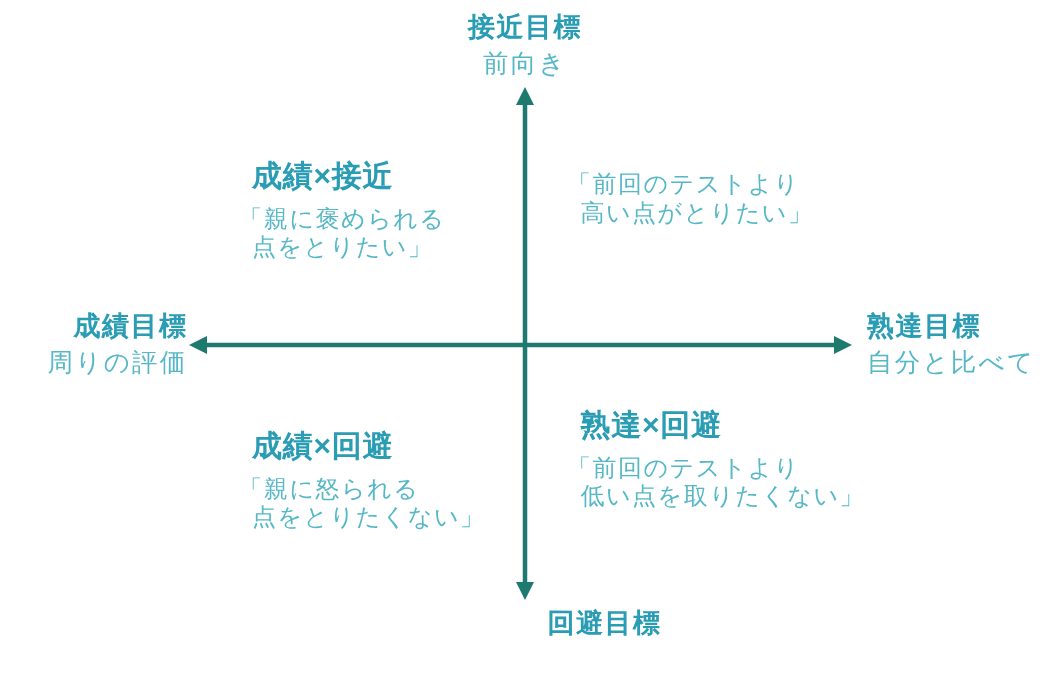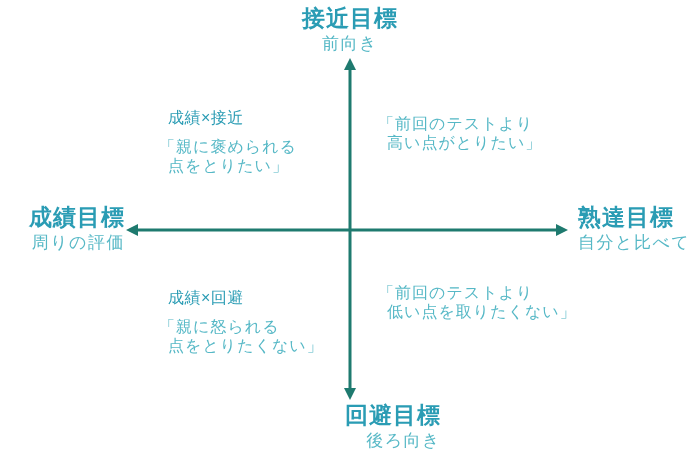--- a/index.html
+++ b/index.html
@@ -17,21 +17,21 @@
   .axes-svg {
     position: absolute;
     left: 0; top: 0;
     width: 700px; height: 464px;
   }
   .axis-line { stroke: var(--axis-color); stroke-width: 3; }
   .axis-arrowhead { fill: var(--axis-color); }
 
   .axis-label { position: absolute; }
   .axis-title {
-    font-size: 23px;
+    font-size: 18px;
     font-weight: bold;
     color: var(--heading-color);
     letter-spacing: 1px;
     line-height: 24px;
   }
   .axis-sub {
     font-size: 17px;
     color: var(--body-color);
     letter-spacing: 1.5px;
     line-height: 24px;
@@ -39,22 +39,22 @@
     font-family: Liberation Mono, monospace;
   }
 
   .axis-label.top    { left: 250px; top: 6px;  width: 200px; text-align: center; }
   .axis-label.bottom { left: 241px; top: 403px; width: 200px; text-align: right; }
   .axis-label.left   { right: 575px; top: 205px; width: 160px; text-align: right; }
   .axis-label.right  { left: 578px;  top: 205px; width: 160px; text-align: left; }
 
   .quad { position: absolute; }
   .quad-heading {
-    font-size: 16px;
-    font-weight: normal;
+    font-size: 20px;
+    font-weight: bold;
     color: var(--heading-color);
     letter-spacing: 0.5px;
     line-height: 20px;
     padding-left: 9px;
   }
   .quad-quote {
     margin-top: 9px;
     font-size: 16px;
     color: var(--body-color);
     letter-spacing: 1px;
@@ -82,21 +82,20 @@
     <polygon class="axis-arrowhead" points="568,230 556,224 556,236"></polygon>
   </svg>
 
   <div class="axis-label top">
     <div class="axis-title">接近目標</div>
     <div class="axis-sub">前向き</div>
   </div>
 
   <div class="axis-label bottom">
     <div class="axis-title">回避目標</div>
-    <div class="axis-sub">後ろ向き</div>
   </div>
 
   <div class="axis-label left">
     <div class="axis-title">成績目標</div>
     <div class="axis-sub">周りの評価</div>
   </div>
 
   <div class="axis-label right">
     <div class="axis-title">熟達目標</div>
     <div class="axis-sub">自分と比べて</div>
@@ -113,17 +112,18 @@
 高い点がとりたい」</div>
   </div>
 
   <div class="quad bl">
     <div class="quad-heading">成績×回避</div>
     <div class="quad-quote">「親に怒られる
 点をとりたくない」</div>
   </div>
 
   <div class="quad br">
+    <div class="quad-heading">熟達×回避</div>
     <div class="quad-quote">「前回のテストより
 低い点を取りたくない」</div>
   </div>
 
 </div>
 
 </body></html>

